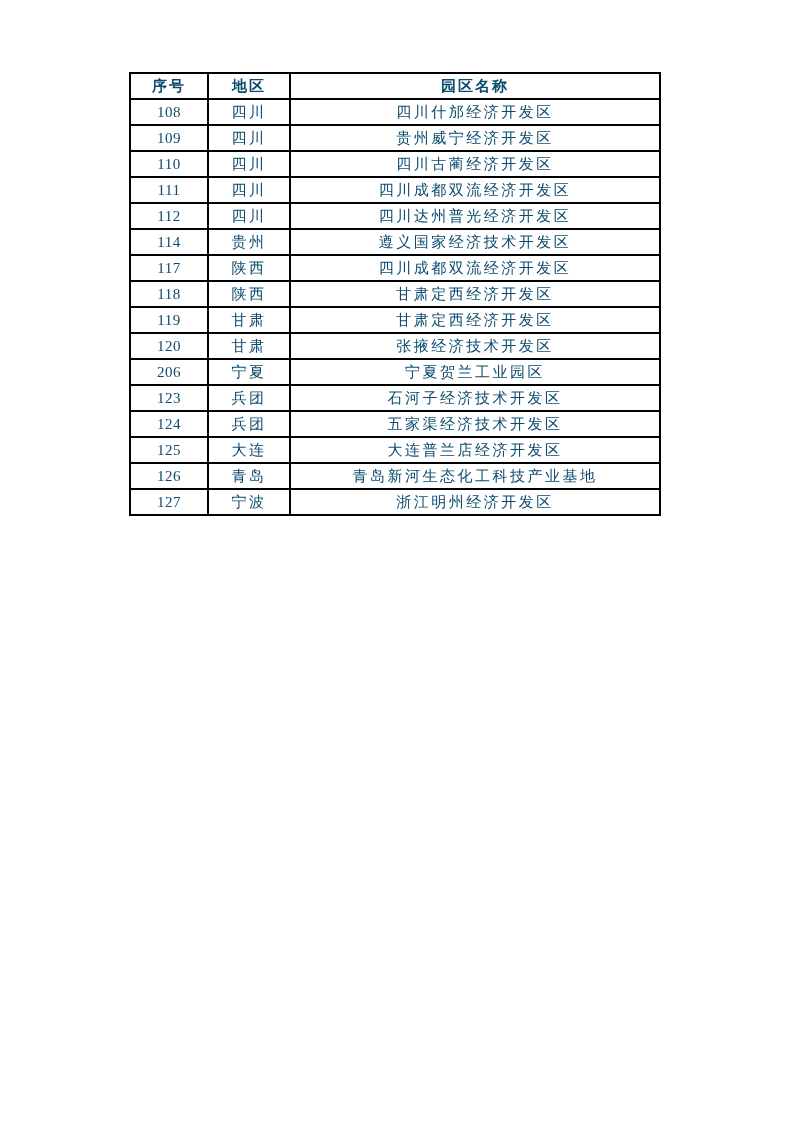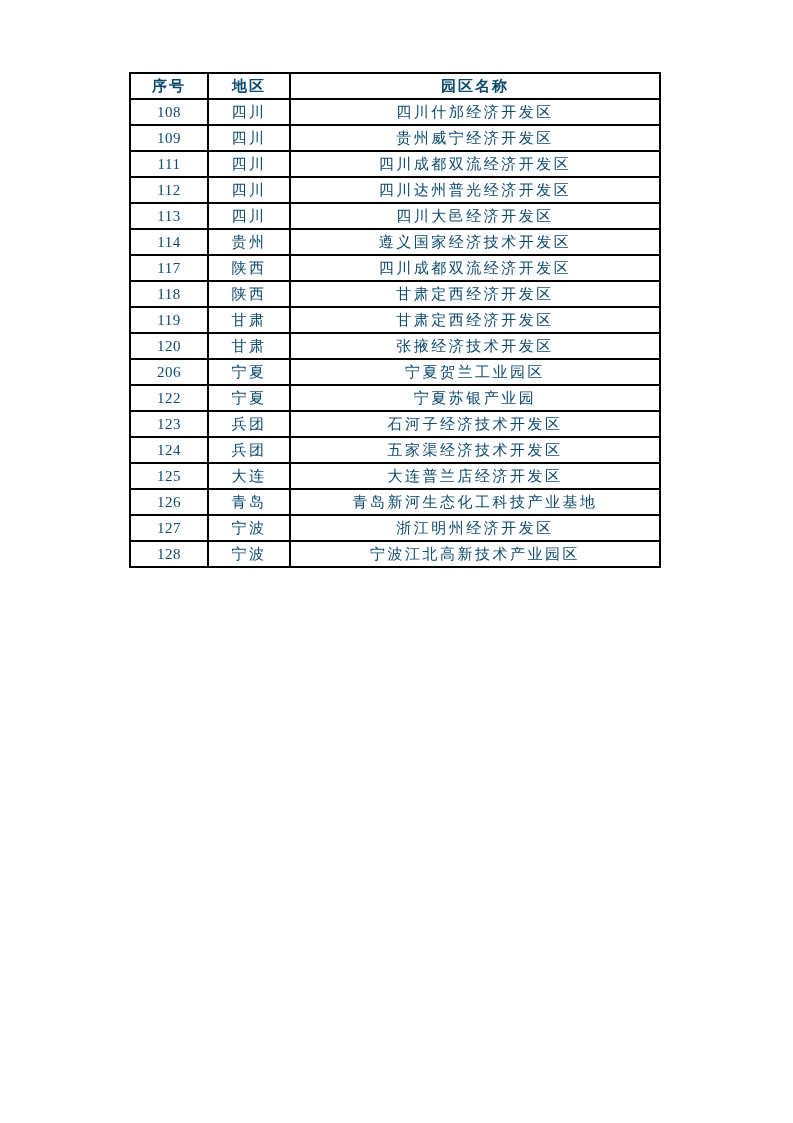--- a/index.html
+++ b/index.html
@@ -77,33 +77,33 @@
           <td class="cell-serial">108</td>
           <td class="cell-region">四川</td>
           <td class="cell-park-name">四川什邡经济开发区</td>
         </tr>
         <tr>
           <td class="cell-serial">109</td>
           <td class="cell-region">四川</td>
           <td class="cell-park-name">贵州威宁经济开发区</td>
         </tr>
         <tr>
+          <td class="cell-serial">110</td>
+          <td class="cell-region">四川</td>
+          <td class="cell-park-name">四川古蔺经济开发区</td>
+        </tr>
+        <tr>
           <td class="cell-serial">111</td>
           <td class="cell-region">四川</td>
           <td class="cell-park-name">四川成都双流经济开发区</td>
         </tr>
         <tr>
           <td class="cell-serial">112</td>
           <td class="cell-region">四川</td>
           <td class="cell-park-name">四川达州普光经济开发区</td>
-        </tr>
-        <tr>
-          <td class="cell-serial">113</td>
-          <td class="cell-region">四川</td>
-          <td class="cell-park-name">四川大邑经济开发区</td>
         </tr>
         <tr>
           <td class="cell-serial">114</td>
           <td class="cell-region">贵州</td>
           <td class="cell-park-name">遵义国家经济技术开发区</td>
         </tr>
         <tr>
           <td class="cell-serial">117</td>
           <td class="cell-region">陕西</td>
           <td class="cell-park-name">四川成都双流经济开发区</td>
@@ -122,25 +122,20 @@
           <td class="cell-serial">120</td>
           <td class="cell-region">甘肃</td>
           <td class="cell-park-name">张掖经济技术开发区</td>
         </tr>
         <tr>
           <td class="cell-serial">206</td>
           <td class="cell-region">宁夏</td>
           <td class="cell-park-name">宁夏贺兰工业园区</td>
         </tr>
         <tr>
-          <td class="cell-serial">122</td>
-          <td class="cell-region">宁夏</td>
-          <td class="cell-park-name">宁夏苏银产业园</td>
-        </tr>
-        <tr>
           <td class="cell-serial">123</td>
           <td class="cell-region">兵团</td>
           <td class="cell-park-name">石河子经济技术开发区</td>
         </tr>
         <tr>
           <td class="cell-serial">124</td>
           <td class="cell-region">兵团</td>
           <td class="cell-park-name">五家渠经济技术开发区</td>
         </tr>
         <tr>
@@ -151,20 +146,15 @@
         <tr>
           <td class="cell-serial">126</td>
           <td class="cell-region">青岛</td>
           <td class="cell-park-name">青岛新河生态化工科技产业基地</td>
         </tr>
         <tr>
           <td class="cell-serial">127</td>
           <td class="cell-region">宁波</td>
           <td class="cell-park-name">浙江明州经济开发区</td>
         </tr>
-        <tr>
-          <td class="cell-serial">128</td>
-          <td class="cell-region">宁波</td>
-          <td class="cell-park-name">宁波江北高新技术产业园区</td>
-        </tr>
       </tbody>
   </table>
 </div>
 
 </body></html>

